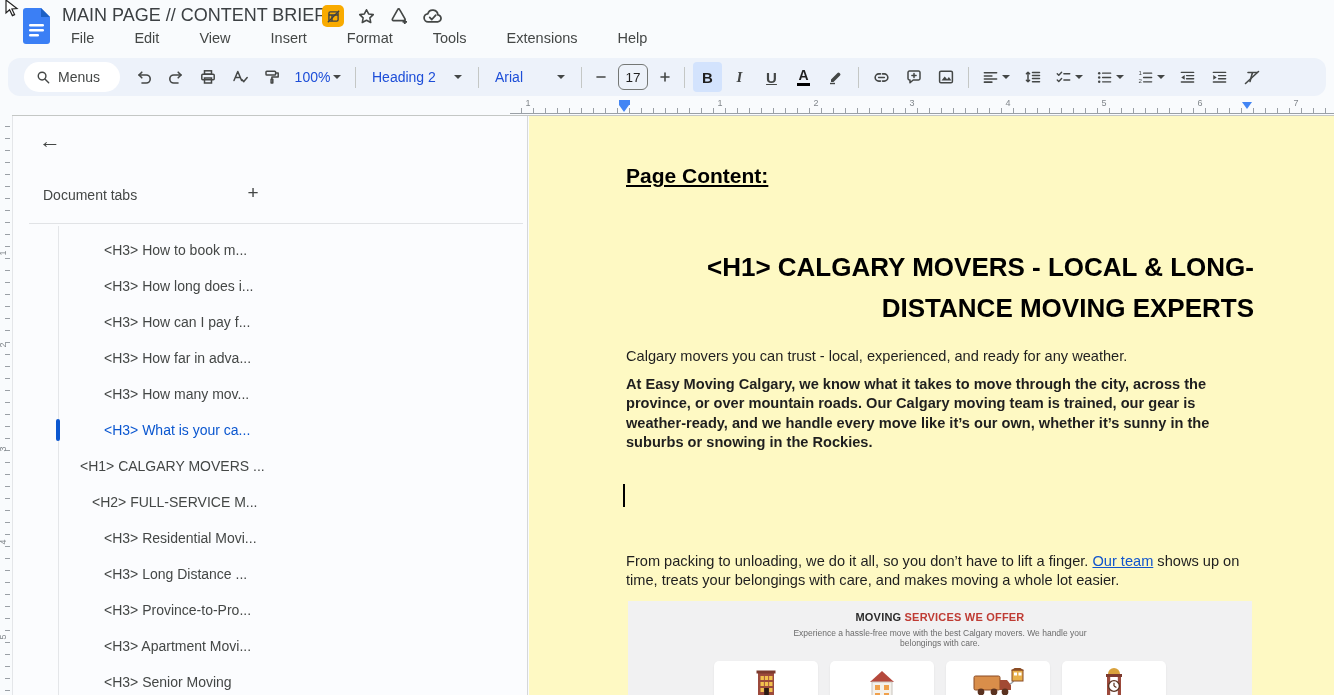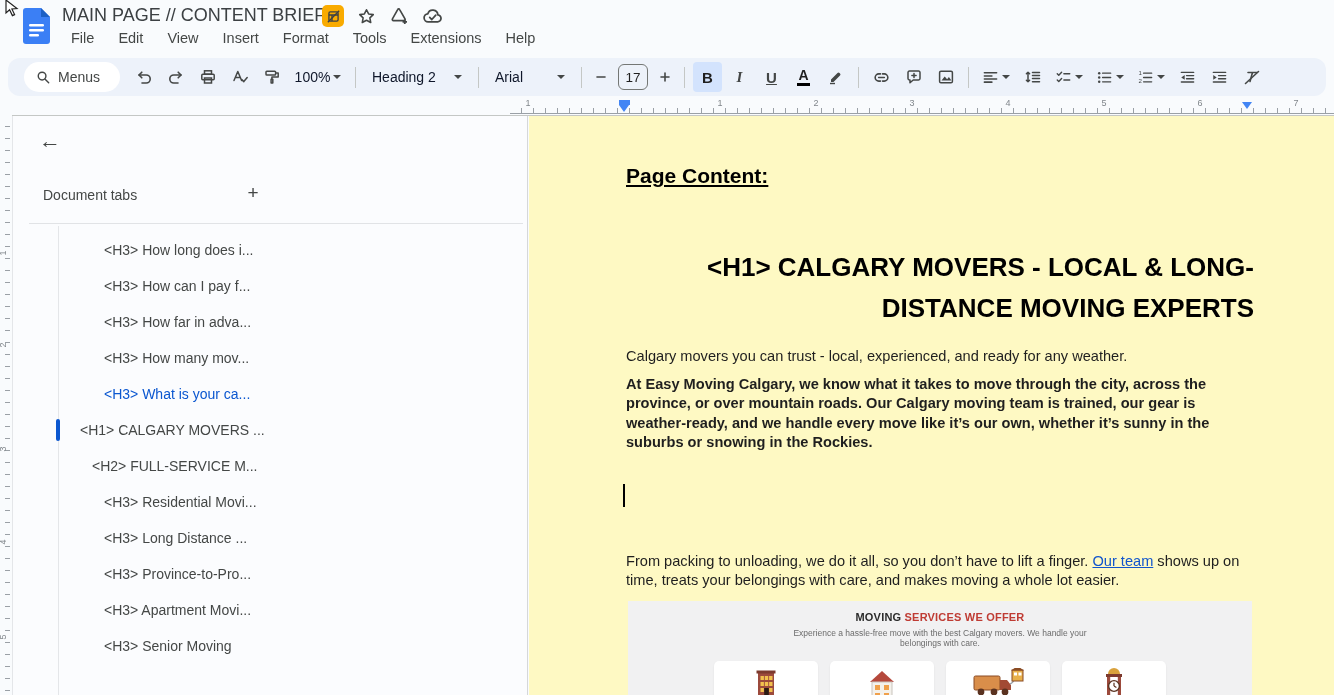--- a/index.html
+++ b/index.html
@@ -7,30 +7,30 @@
   body { font-family:"Liberation Sans", sans-serif; background:#f9fbfd; position:relative; color:#444746; }
 
   
   .header { position:absolute; left:4px; top:0; width:1334px; height:55px; background:#f9fbfd; }
   .mouse-cursor { position:absolute; left:0; top:0; z-index:50; }
   .docs-icon { position:absolute; left:19px; top:8px; }
   .doc-title { position:absolute; left:58px; top:5px; font-size:18px; color:#3c4043; white-space:nowrap; }
   .title-badges { position:absolute; left:318px; top:5px; display:flex; align-items:center; gap:11px; }
   .badge-yellow { width:22px; height:22px; background:#f9ab00; border-radius:5px; display:flex; align-items:center; justify-content:center; }
   .hdr-ic { width:22px; height:22px; display:flex; align-items:center; justify-content:center; }
-  .menubar { position:absolute; left:57px; top:29px; display:flex; gap:4px; }
+  .menubar { position:absolute; left:57px; top:29px; display:flex; gap:20px; }
   .menubar span { font-size:14.5px; color:#444746; padding:1px 10px; border-radius:10px; cursor:default; }
 
   
   .toolbar { position:absolute; left:8px; top:58px; width:1318px; height:38px; background:#edf2fa; border-radius:12px; display:flex; align-items:center; padding-left:16px; gap:3px; }
   .search-pill { background:#fff; border-radius:16px; height:30px; width:96px; display:flex; align-items:center; gap:7px; padding-left:12px; margin-right:6px; }
   .search-pill span { font-size:14px; color:#444746; }
   .tb-btn { min-width:29px; height:30px; display:flex; align-items:center; justify-content:center; border-radius:4px; gap:3px; }
   .tb-btn.active { background:#d3e3fd; }
-  .tb-text { font-size:14px; color:#0f172a; }
+  .tb-text { font-size:14px; color:#1d4ed8; }
   .sep { width:1px; height:21px; background:#c4c7c5; margin:0 5px; flex:none; }
   .caret-down { width:0; height:0; border-left:4px solid transparent; border-right:4px solid transparent; border-top:4px solid #444746; }
   .style-sel { width:106px; justify-content:space-between; padding:0 8px; }
   .font-sel { width:86px; justify-content:space-between; padding:0 8px; }
   .size-box { width:30px; height:26px; border:1px solid #747775; border-radius:6px; display:flex; align-items:center; justify-content:center; font-size:13.5px; color:#1f1f1f; margin:0 3px; }
   .bi { font-size:15px; font-weight:bold; color:#444746; }
   .fmt-A { font-size:14px; font-weight:bold; color:#1f1f1f; line-height:1; border-bottom:3px solid #000; padding:0 1px 1px; }
 
   
   .h-ruler { position:absolute; left:0; top:98px; width:1334px; height:17px; }
@@ -334,20 +334,21 @@
 </div>
 
 <div class="sidebar">
   <div class="back-btn">←</div>
   <div class="tabs-header">Document tabs</div>
   <div class="tabs-add">+</div>
   <div class="tabs-divider"></div>
   <div class="guide-rail"></div>
   <div class="active-rail"></div>
   <div class="tabs-list">
+    <div class="tab-item lvl3">&lt;H3&gt; How to book m...</div>
     <div class="tab-item lvl3">&lt;H3&gt; How long does i...</div>
     <div class="tab-item lvl3">&lt;H3&gt; How can I pay f...</div>
     <div class="tab-item lvl3">&lt;H3&gt; How far in adva...</div>
     <div class="tab-item lvl3">&lt;H3&gt; How many mov...</div>
     <div class="tab-item lvl3 active">&lt;H3&gt; What is your ca...</div>
     <div class="tab-item lvl1">&lt;H1&gt; CALGARY MOVERS ...</div>
     <div class="tab-item lvl2">&lt;H2&gt; FULL-SERVICE M...</div>
     <div class="tab-item lvl3">&lt;H3&gt; Residential Movi...</div>
     <div class="tab-item lvl3">&lt;H3&gt; Long Distance ...</div>
     <div class="tab-item lvl3">&lt;H3&gt; Province-to-Pro...</div>

